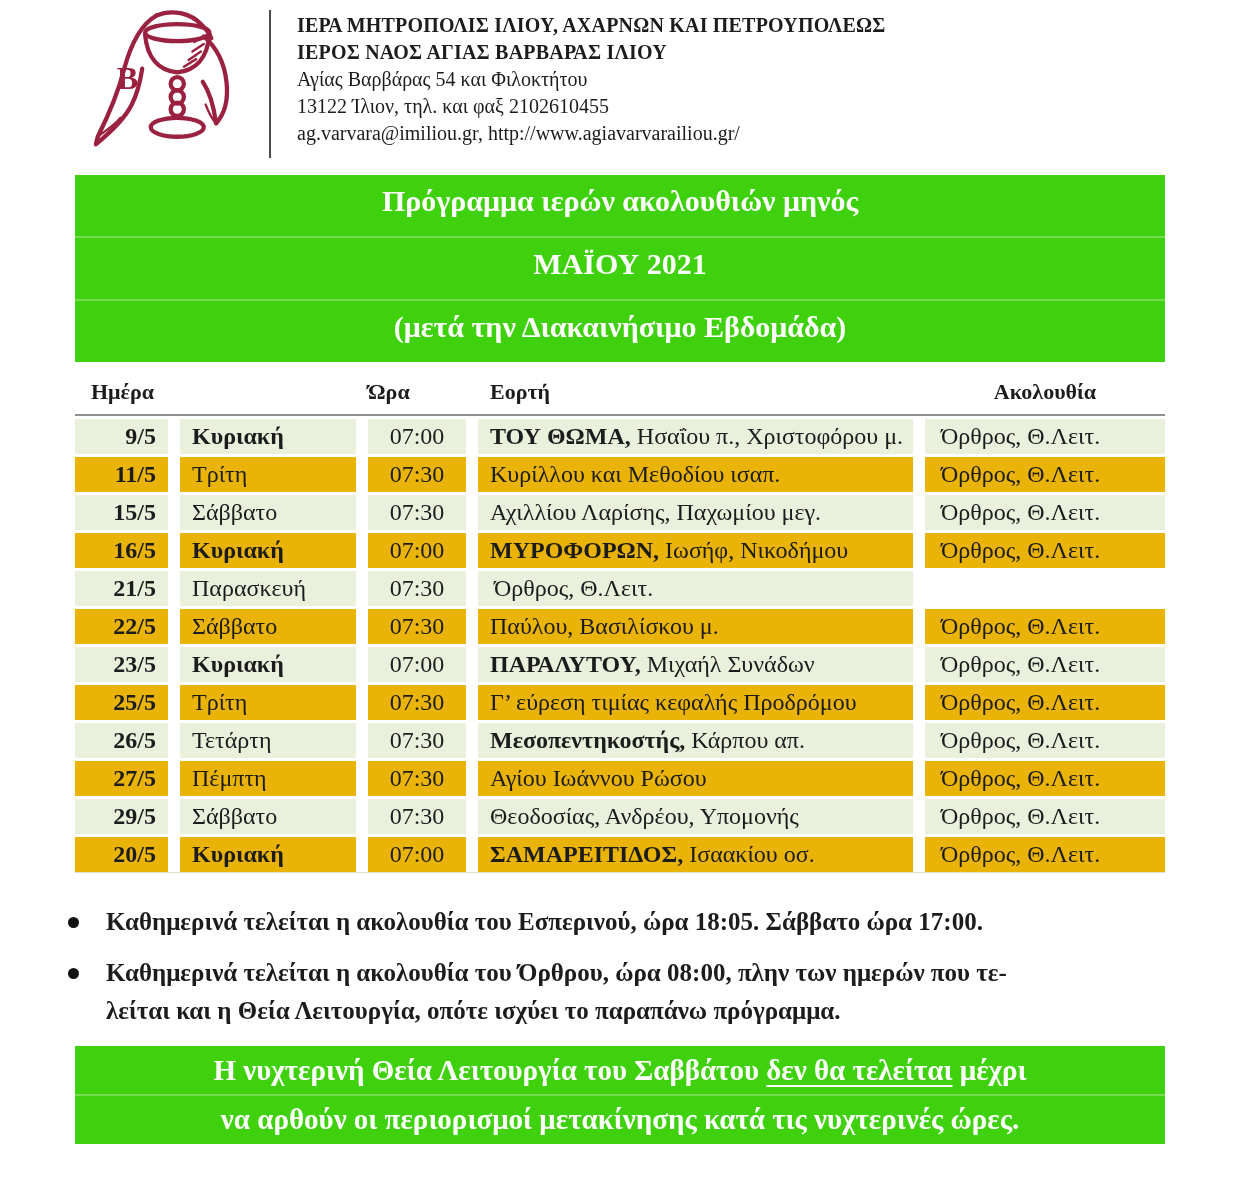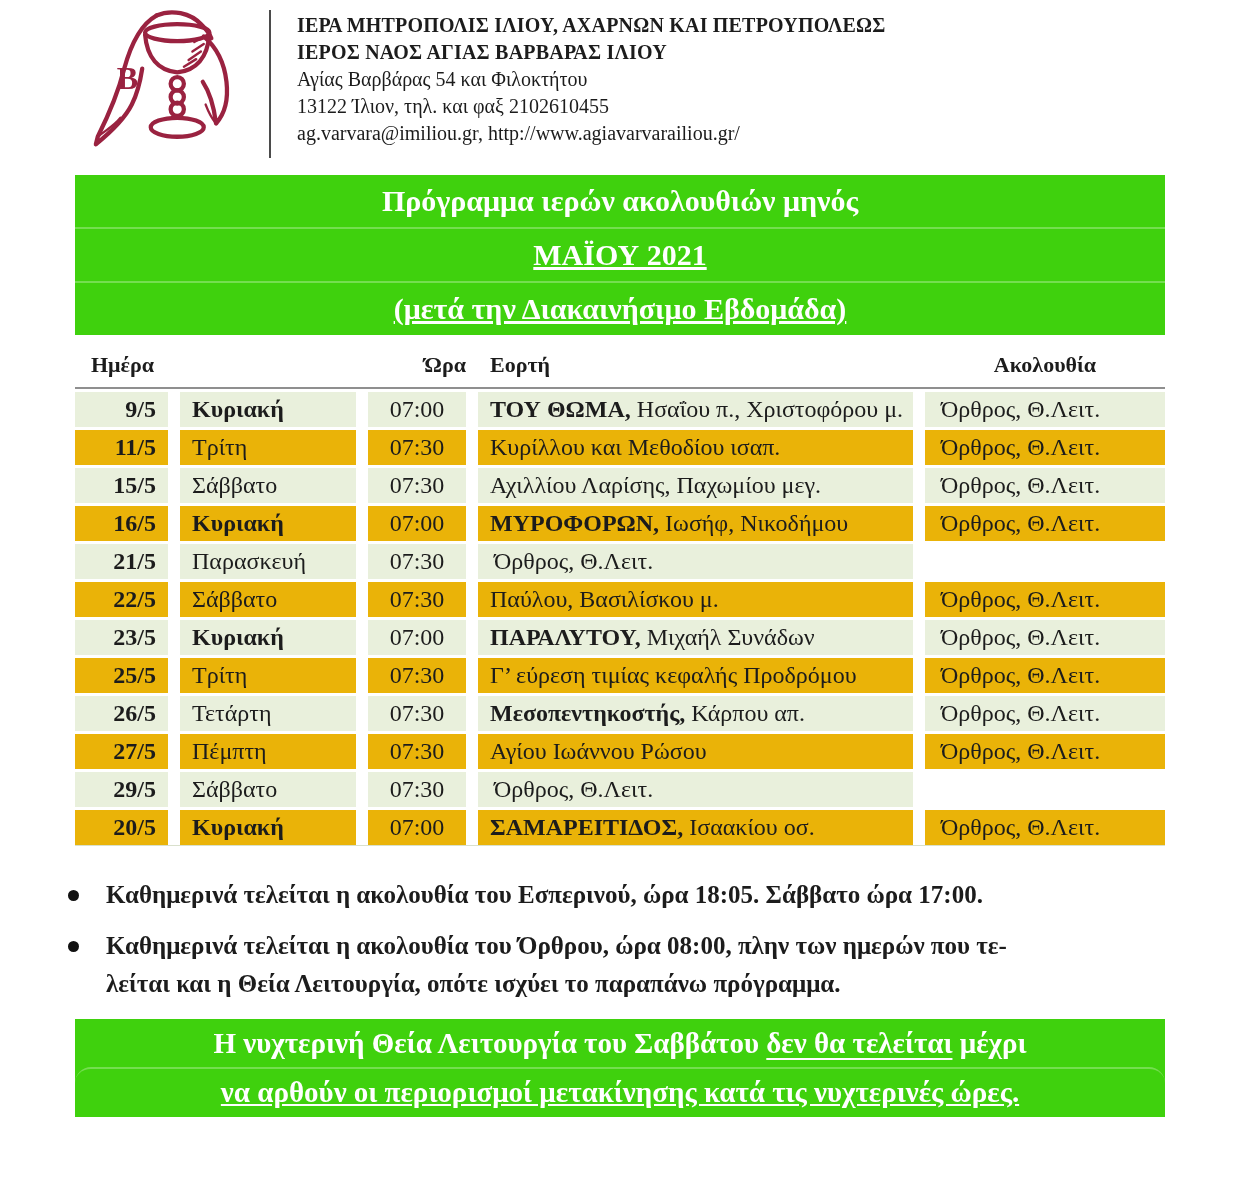--- a/index.html
+++ b/index.html
@@ -9,28 +9,28 @@
   }
   
   .letterhead{display:flex;align-items:flex-start;padding:8px 0 0 85px;height:158px;box-sizing:border-box;}
   .logo-box{width:158px;height:142px;flex:0 0 158px;}
   .lh-divider{width:2px;height:148px;background:#4b4b4b;margin:2px 26px 0 26px;flex:0 0 2px;}
   .lh-text{padding-top:4px;font-size:20px;line-height:27px;}
   .lh-bold{font-weight:bold;letter-spacing:.2px;}
   
   .banner{margin:0 75px;background:var(--banner-green,#3fd10d);color:#fff;text-align:center;font-weight:bold;}
   .title-banner{margin-top:17px;}
-  .title-banner .banner-line{font-size:30px;line-height:52px;height:52px;}
-  .banner-line + .banner-line{border-top:2px solid rgba(255,255,255,.28);text-decoration:underline;}
+  .title-banner .banner-line{font-size:30px;line-height:52px;height:61px;}
+  .banner-line + .banner-line{border-top:2px solid rgba(255,255,255,.28);}
   
   .schedule{margin:17px 75px 0 75px;}
   .grid-cols{display:grid;grid-template-columns:93px 176px 98px 1fr 240px;column-gap:12px;}
   .sched-head{font-weight:bold;font-size:22px;padding-bottom:9px;}
   .sched-head .h-day{grid-column:1 / span 2;padding-left:16px;}
-  .sched-head .h-time{text-align:right;}
+  .sched-head .h-time{text-align:left;}
   .sched-head .h-feast{padding-left:12px;}
   .sched-head .h-service{text-align:center;}
   .sched-body{border-top:2px solid #8f8f8f;border-bottom:1px solid #d9e0cc;padding-top:3px;display:grid;row-gap:3px;}
   .srow{height:35px;}
   .srow > div{display:flex;align-items:center;font-size:24px;background:#eab308;}
   .srow.shaded > div{background:var(--row-shade,#e9f0dc);}
   .c-date{justify-content:flex-end;padding-right:12px;font-weight:bold;font-size:25px;}
   .c-day{padding-left:12px;}
   .c-day.bold{font-weight:bold;}
   .c-time{justify-content:center;}
@@ -39,21 +39,21 @@
   .c-feast .frest{white-space:pre;}
   .c-service{padding-left:16px;}
   
   .notes{margin:30px 75px 0 66px;}
   .note{display:flex;margin-bottom:13px;font-weight:bold;font-size:25px;line-height:38px;}
   .note-bullet{flex:0 0 40px;position:relative;}
   .note-bullet span{position:absolute;left:2px;top:14px;width:11px;height:11px;border-radius:50%;background:#111;}
   .note-text{flex:1;}
   
   .bottom-banner{margin-top:16px;padding:1px 0;}
-  .bottom-banner .banner-line{font-size:29px;line-height:47px;height:47px;border-radius:16px;}
+  .bottom-banner .banner-line{font-size:29px;line-height:47px;height:47px;}
   .u{text-decoration:underline;text-underline-offset:5px;}
 </style>
 </head>
 <body>
 
 <div class="page">
 
   <header class="letterhead">
     <div class="logo-box">
       <svg width="158" height="142" viewBox="0 0 160 150" fill="none" stroke="var(--logo-red,#9a2240)" stroke-width="4.5" stroke-linecap="round" stroke-linejoin="round">
@@ -192,20 +192,23 @@
           <div class="c-time">07:30</div>
           <div class="c-feast">
             <span class="frest">Αγίου Ιωάννου Ρώσου</span>
           </div>
           <div class="c-service">Όρθρος, Θ.Λειτ.</div>
         </div>
         <div class="srow grid-cols shaded">
           <div class="c-date">29/5</div>
           <div class="c-day">Σάββατο</div>
           <div class="c-time">07:30</div>
+          <div class="c-feast">
+            <span class="frest">Θεοδοσίας, Ανδρέου, Υπομονής</span>
+          </div>
           <div class="c-service">Όρθρος, Θ.Λειτ.</div>
         </div>
         <div class="srow grid-cols">
           <div class="c-date">20/5</div>
           <div class="c-day bold">Κυριακή</div>
           <div class="c-time">07:00</div>
           <div class="c-feast">
             <span class="fbold">ΣΑΜΑΡΕΙΤΙΔΟΣ,</span>
             <span class="frest"> Ισαακίου οσ.</span>
           </div>

